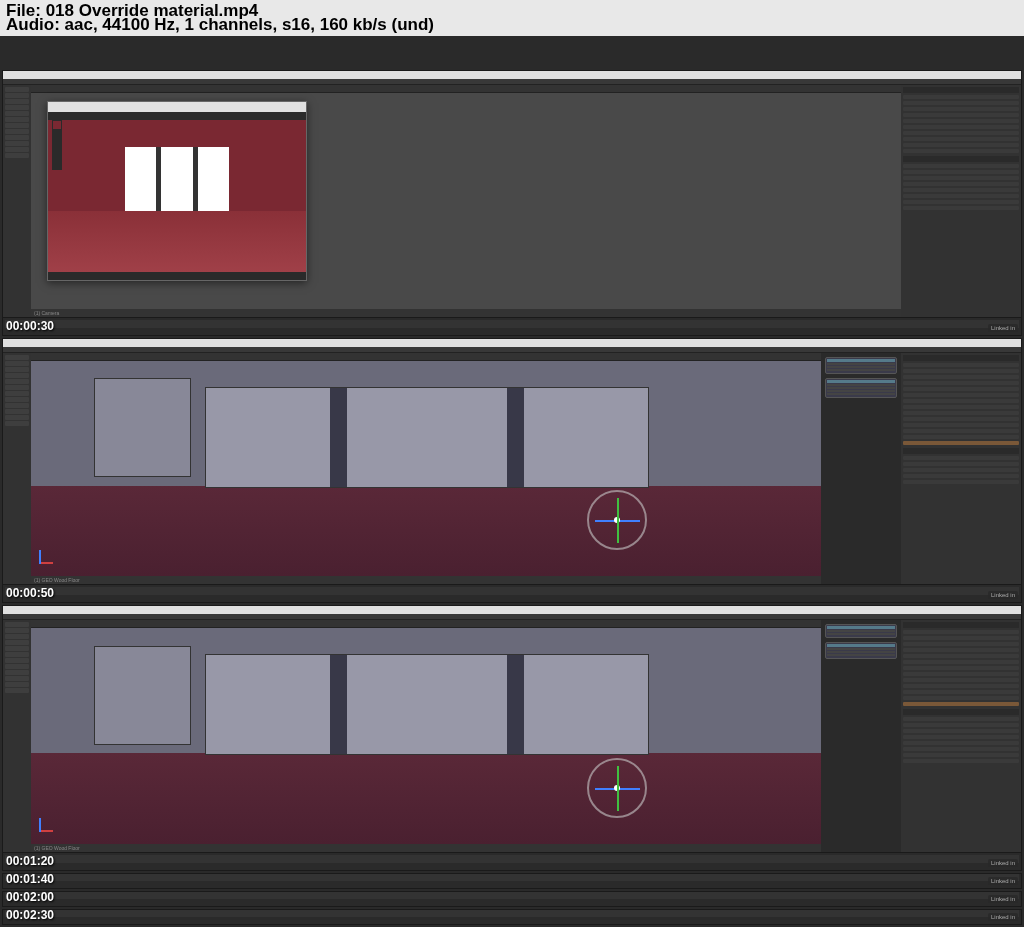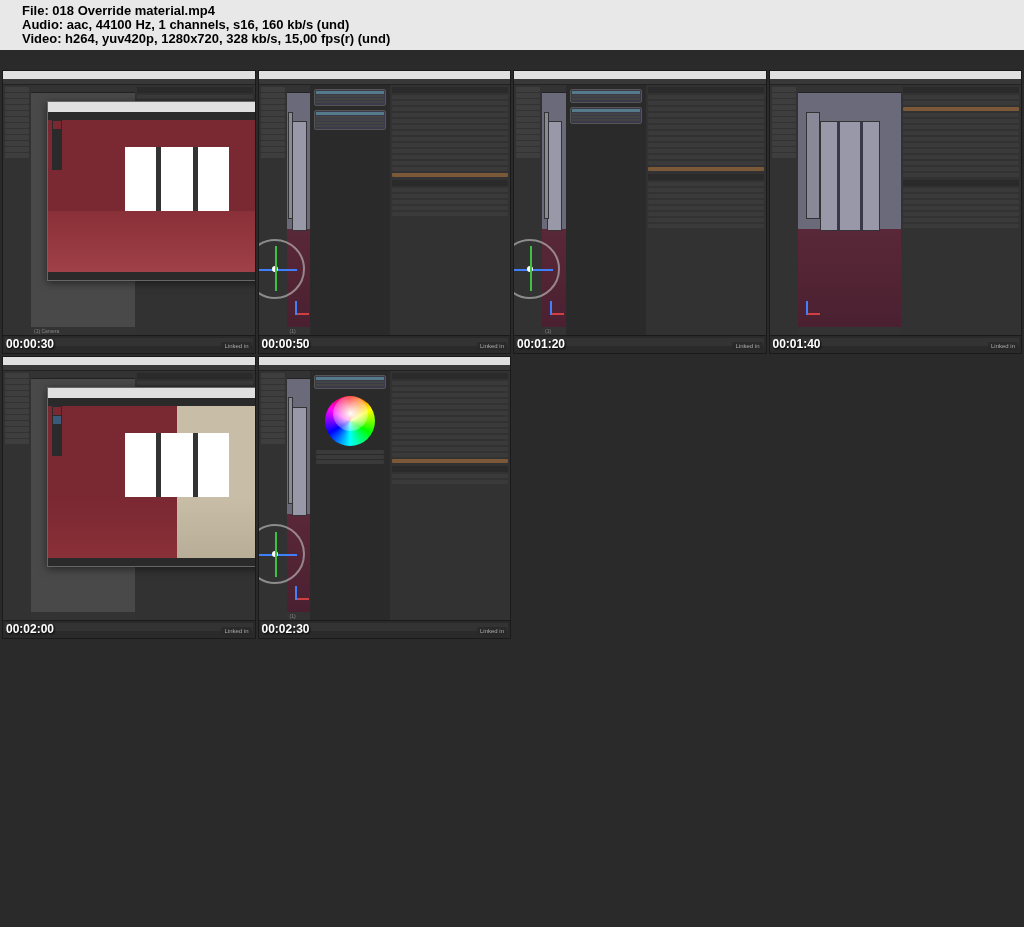--- a/index.html
+++ b/index.html
@@ -1,18 +1,18 @@
 <!DOCTYPE html>
 <html><head>
 <meta charset="utf-8">
 <style>
 *{margin:0;padding:0;box-sizing:border-box}
 body{width:1024px;height:927px;background:#2a2a2a;font-family:Arial,sans-serif;overflow:hidden}
-.header{position:absolute;top:0;left:0;right:0;padding:4px 22px;background:#e8e8e8;color:#000;font-size:13px;line-height:14px;font-weight:bold}
-.grid{position:absolute;top:68px;left:0;right:0;bottom:0;display:grid;grid-template-columns:1fr 1fr 1fr 1fr;grid-template-rows:1fr 1fr 1fr;gap:2px;padding:2px}
+.header{position:absolute;top:0;left:0;right:0;padding:4px 6px;background:#e8e8e8;color:#000;font-size:17px;line-height:14px;font-weight:bold}
+.grid{position:absolute;top:68px;left:0;right:0;bottom:0;display:grid;grid-template-columns:1fr;grid-template-rows:1fr 1fr 1fr;gap:2px;padding:2px}
 .thumb{position:relative;background:#393939;border:1px solid #1a1a1a;overflow:hidden}
 .app-titlebar{height:8px;background:#e0e0e0}
 .app-menu{height:6px;background:#383838;border-bottom:1px solid #222}
 .work{position:absolute;top:14px;left:0;right:0;bottom:18px;display:flex}
 .toolbar{width:28px;background:#323232;display:flex;flex-direction:column;padding:2px;gap:1px}
 .tb-item{height:5px;background:#3e3e3e;border-radius:1px}
 .vp{flex:1;background:#494949;position:relative;min-width:0}
 .vp-hdr{height:8px;background:#333;border-bottom:1px solid #222}
 .vp-main{position:absolute;top:8px;left:0;right:0;bottom:8px}
 .vp-ftr{position:absolute;bottom:0;left:0;right:0;height:8px;background:#333;color:#888;font-size:5px;padding:1px 3px}
@@ -54,21 +54,20 @@
 .tl-track{height:8px;background:#333;margin:2px}
 .preview-strip{position:absolute;top:18px;left:4px;width:10px;height:50px;background:#2a2a2a}
 .preview-strip .pv{width:8px;height:8px;background:#7a2832;margin:1px}
 </style>
 </head>
 <body>
 
 <div class="header">
   <div>File: 018 Override material.mp4</div>
   <div>Audio: aac, 44100 Hz, 1 channels, s16, 160 kb/s (und)</div>
-  <div>Video: h264, yuv420p, 1280x720, 328 kb/s, 15,00 fps(r) (und)</div>
 </div>
 
 <div class="grid">
 
   <div class="thumb">
     <div class="app-titlebar"></div>
     <div class="app-menu"></div>
     <div class="work">
       <div class="toolbar">
         <div class="tb-item"></div>

